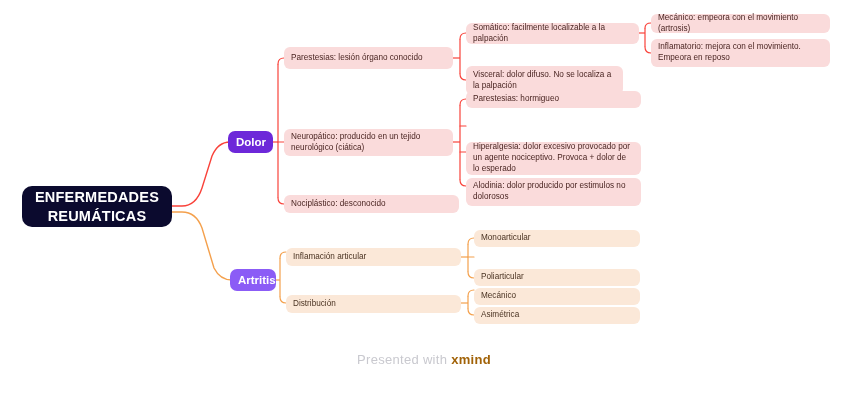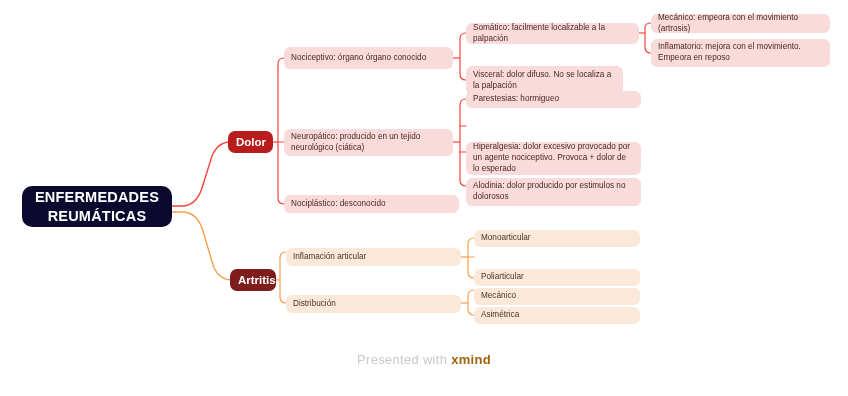--- a/index.html
+++ b/index.html
@@ -22,22 +22,22 @@
     background:#0B0A2E;color:#ffffff;border-radius:10px;
     font-size:14.5px;font-weight:700;letter-spacing:.2px;line-height:1.25;
     text-align:center;justify-content:flex-end;padding:9px 10px;
   }
 
   
   .l1{
     color:#ffffff;font-size:11.5px;font-weight:700;border-radius:7px;
     text-align:center;justify-content:center;padding:5px 8px;
   }
-  .l1.pain{background:#b91c1c;}
-  .l1.arth{background:#7f1d1d;}
+  .l1.pain{background:#6d28d9;}
+  .l1.arth{background:#8b5cf6;}
 
   
   .box{
     font-size:8.2px;line-height:1.34;color:#3d2320;
     padding:5px 7px;border-radius:6px;
   }
   .box.pink{background:#FADBDB;color:#4a2522;}
   .box.peach{background:#FBE8D8;color:#4a3322;}
 
   .footer{
@@ -99,21 +99,21 @@
 
   <div class="node root" style="left:22px;top:186px;width:150px;height:41px;">
     <span>ENFERMEDADES REUMÁTICAS</span>
   </div>
 
   <div class="node l1 pain" style="left:228px;top:131px;width:45px;height:22px;">
     <span>Dolor</span>
   </div>
 
   <div class="node box pink" style="left:284px;top:47px;width:169px;height:22px;">
-    <span>Nociceptivo: órgano órgano conocido</span>
+    <span>Parestesias: lesión órgano conocido</span>
   </div>
 
   <div class="node box pink" style="left:466px;top:23px;width:173px;height:21px;">
     <span>Somático: facilmente localizable a la palpación</span>
   </div>
 
   <div class="node box pink" style="left:651px;top:14px;width:179px;height:19px;border-radius:6px;">
     <span>Mecánico: empeora con el movimiento (artrosis)</span>
   </div>
 

